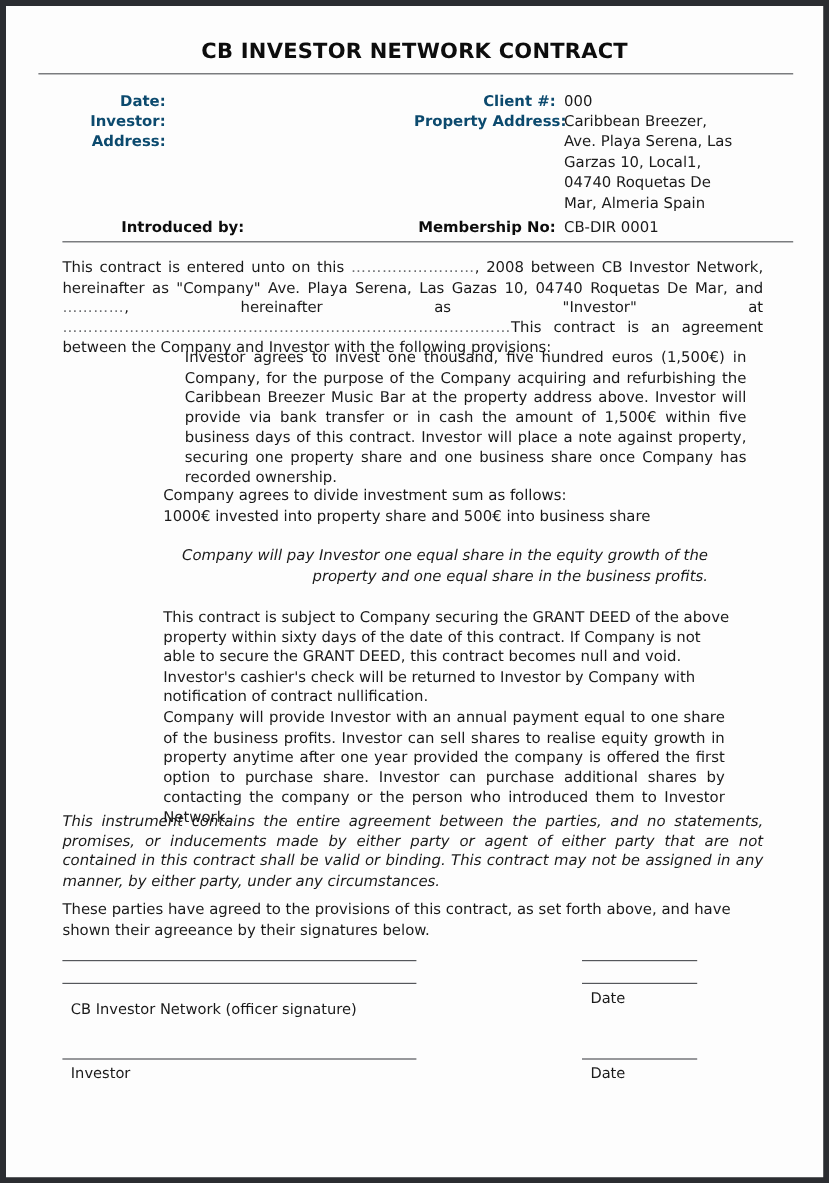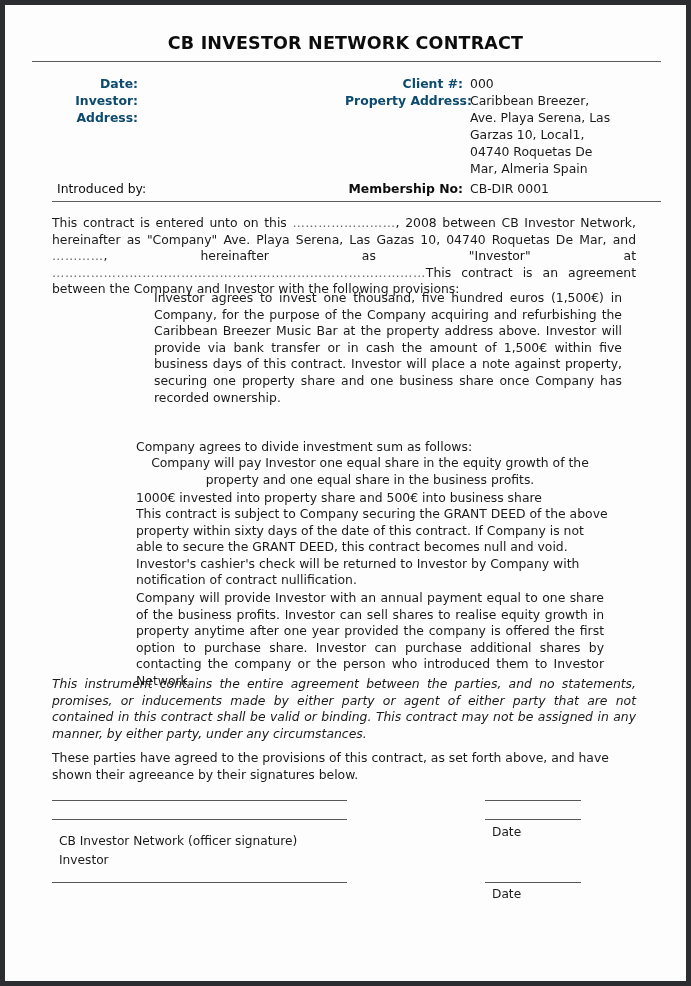--- a/index.html
+++ b/index.html
@@ -92,23 +92,24 @@
     left: 0;
     top: 176px;
     width: 681px;
     font-size: 12.4px;
   }
   .igrid {
     display: grid;
     grid-template-columns: 52px 288px 125px 170px;
   }
   .igrid .ilbl {
-    font-weight: normal;
+    font-weight: bold;
     color: #0d0d0d;
     white-space: nowrap;
+    margin-left: 44px;
   }
   .igrid .ilbl-right {
     font-weight: bold;
     text-align: right;
     padding-right: 7px;
     white-space: nowrap;
     color: #0d0d0d;
   }
 
   
@@ -116,27 +117,27 @@
     position: absolute;
     font-size: 12.4px;
     line-height: 16.6px;
     color: #1a1a1a;
     text-align: justify;
     text-justify: inter-word;
   }
   .p-open   { left: 47px;  top: 210px; width: 584px; }
   .p-1      { left: 131px; top: 285px; width: 468px; margin-left: 18px; }
   .p-2      { left: 131px; top: 400px; width: 468px; }
-  .p-3      { left: 131px; top: 450px; width: 468px; text-align: center; }
+  .p-3      { left: 117px; top: 450px; width: 468px; text-align: right; font-style: italic; }
   .p-4      { left: 131px; top: 501px; width: 472px; text-align: left; }
   .p-5      { left: 131px; top: 585px; width: 468px; }
   .p-ital   { left: 47px;  top: 671px; width: 584px; font-style: italic; }
   .p-close  { left: 47px;  top: 745px; width: 584px; text-align: left; }
 
-  .p-2 .l2 { display: block; margin-top: 34px; }
+  .p-2 .l2 { display: block; }
 
   .dots {
     letter-spacing: 0.5px;
     color: #6b6d70;
   }
 
   
   .sigline {
     position: absolute;
     height: 0;
@@ -151,21 +152,21 @@
 
   .sl-a1 { left: 47px;  top: 795px; width: 295px; }
   .sl-a2 { left: 47px;  top: 814px; width: 295px; }
   .sl-b1 { left: 480px; top: 795px; width: 96px; }
   .sl-b2 { left: 480px; top: 814px; width: 96px; }
   .lb-a  { left: 54px;  top: 829px; }
   .lb-b  { left: 487px; top: 820px; }
 
   .sl-c  { left: 47px;  top: 877px; width: 295px; }
   .sl-d  { left: 480px; top: 877px; width: 96px; }
-  .lb-c  { left: 54px;  top: 848px; }
+  .lb-c  { left: 54px;  top: 882px; }
   .lb-d  { left: 487px; top: 882px; }
 </style>
 </head>
 <body>
 
 <div id="page">
   <div id="sheet">
 
     <div class="title">CB INVESTOR NETWORK CONTRACT</div>
     <div class="rule rule-title"></div>

